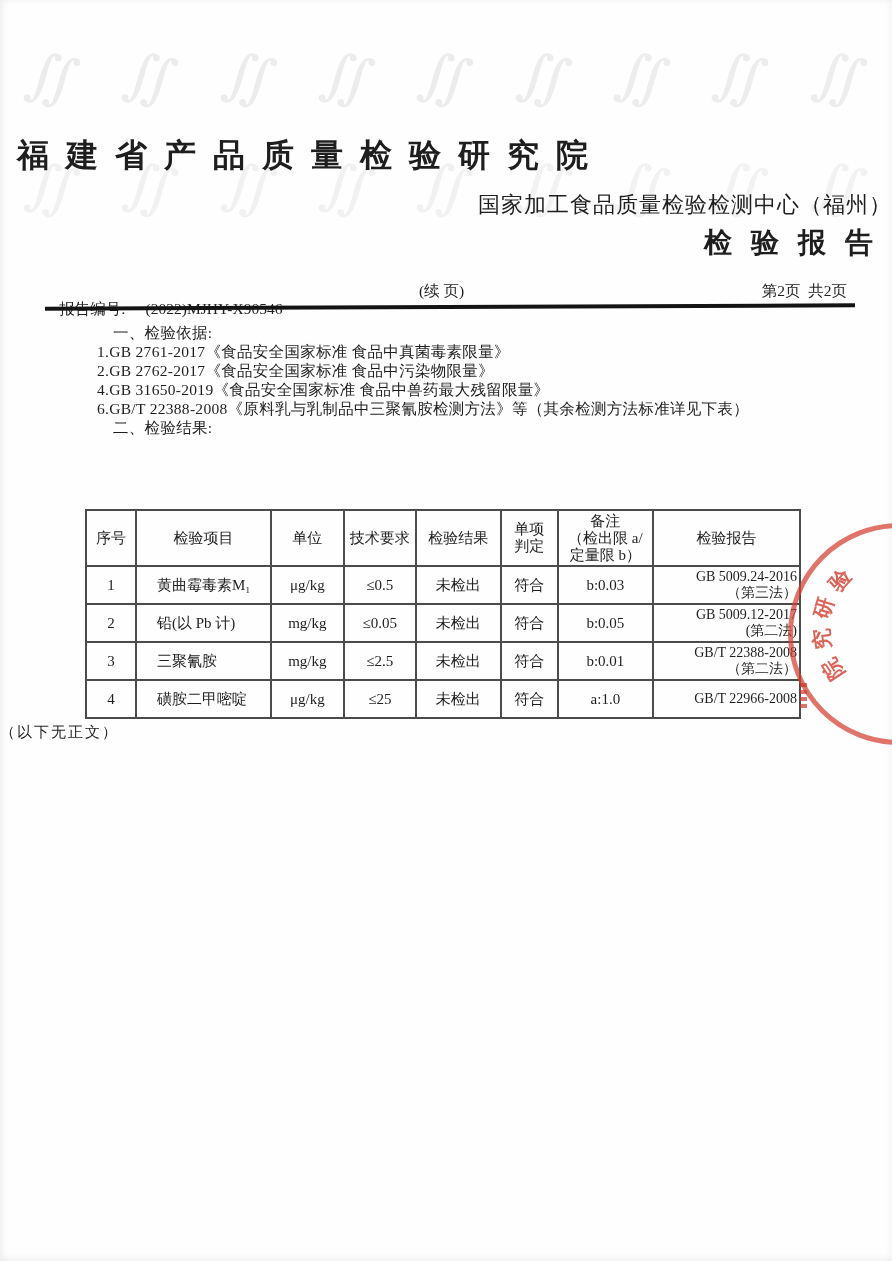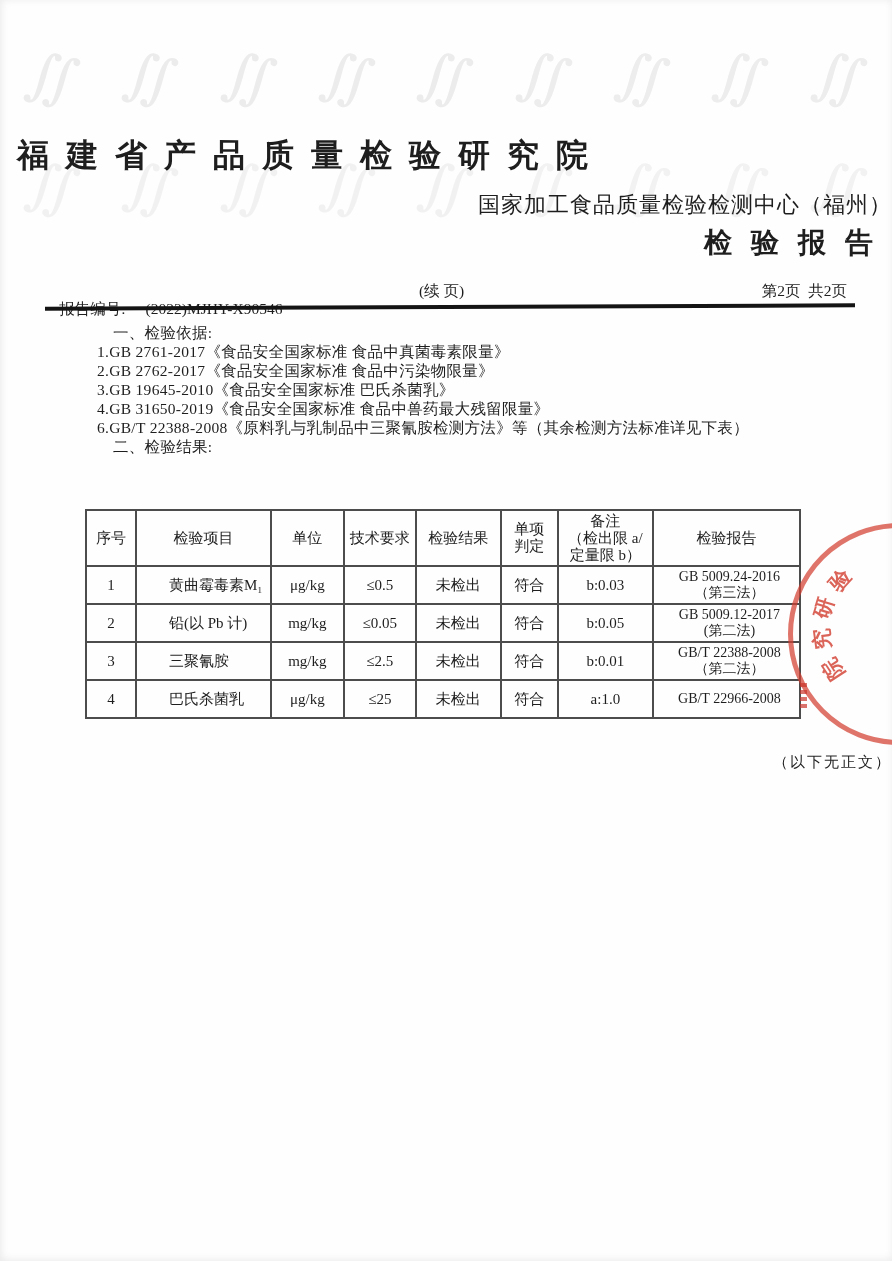--- a/index.html
+++ b/index.html
@@ -31,23 +31,23 @@
   .basis p.item{padding-left:97px;padding-right:78px;}
   .basis p.head{padding-left:113px;}
   
   table.results{position:absolute;top:509px;left:85px;width:716px;border-collapse:collapse;
     font-size:15px;table-layout:fixed;background:transparent;}
   .results th,.results td{border:2px solid #4c4c4c;text-align:center;vertical-align:middle;
     padding:0 2px;white-space:pre-line;overflow:hidden;}
   .results thead tr{height:56px;}
   .results th{font-weight:normal;line-height:17px;}
   .results tbody tr{height:38px;}
-  .results td.item-name{text-align:left;padding-left:32px;}
-  .results td.method{text-align:center;padding-left:8px;font-size:14px;line-height:16px;}
-  .after-note{position:absolute;top:753px;left:0;right:0;text-align:right;font-size:15px;letter-spacing:2px;}
+  .results td.item-name{text-align:left;padding-left:20px;}
+  .results td.method{text-align:right;padding-left:8px;font-size:14px;line-height:16px;}
+  .after-note{position:absolute;top:723px;left:0;right:0;text-align:left;font-size:15px;letter-spacing:2px;}
   
   .seal-circle{position:absolute;left:788px;top:523px;width:212px;height:212px;border-radius:50%;
     border:5px solid rgba(211,62,49,.72);pointer-events:none;}
   .seal-char{position:absolute;font-size:21px;font-weight:bold;pointer-events:none;}
   .seal-serial{position:absolute;left:800px;top:683px;width:7px;height:26px;opacity:.8;
     background:repeating-linear-gradient(to bottom, rgba(200,50,40,.85) 0 4px, transparent 4px 7px);}
 </style>
 </head>
 <body>
 
@@ -88,21 +88,20 @@
     </div>
     <div class="meta-center">(续 页)</div>
     <div class="meta-right">第2页  共2页</div>
   </div>
   <div class="rule"></div>
 
   <div class="basis" id="basis">
       <p class="head">一、检验依据:</p>
       <p class="item">1.GB 2761-2017《食品安全国家标准 食品中真菌毒素限量》</p>
       <p class="item">2.GB 2762-2017《食品安全国家标准 食品中污染物限量》</p>
-      <p class="item">3.GB 19645-2010《食品安全国家标准 巴氏杀菌乳》</p>
       <p class="item">4.GB 31650-2019《食品安全国家标准 食品中兽药最大残留限量》</p>
       <p class="item">6.GB/T 22388-2008《原料乳与乳制品中三聚氰胺检测方法》等（其余检测方法标准详见下表）</p>
       <p class="head">二、检验结果:</p>
     </div>
 
   <table class="results">
     <colgroup id="colgroup">
         <col style="width: 7%;">
         <col style="width: 18.9%;">
         <col style="width: 10.2%;">
@@ -156,21 +155,21 @@
           <td>mg/kg</td>
           <td>≤2.5</td>
           <td>未检出</td>
           <td>符合</td>
           <td>b:0.01</td>
           <td class="method">GB/T 22388-2008
 （第二法）</td>
         </tr>
         <tr>
           <td>4</td>
-          <td class="item-name">巴氏杀菌乳</td>
+          <td class="item-name">磺胺二甲嘧啶</td>
           <td>μg/kg</td>
           <td>≤25</td>
           <td>未检出</td>
           <td>符合</td>
           <td>a:1.0</td>
           <td class="method">GB/T 22966-2008</td>
         </tr>
       </tbody>
   </table>
 

